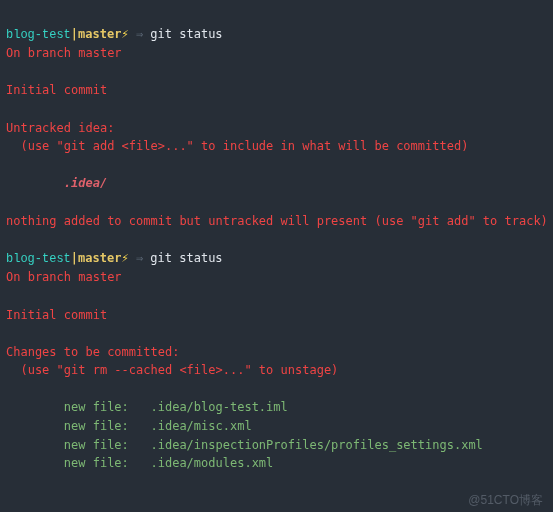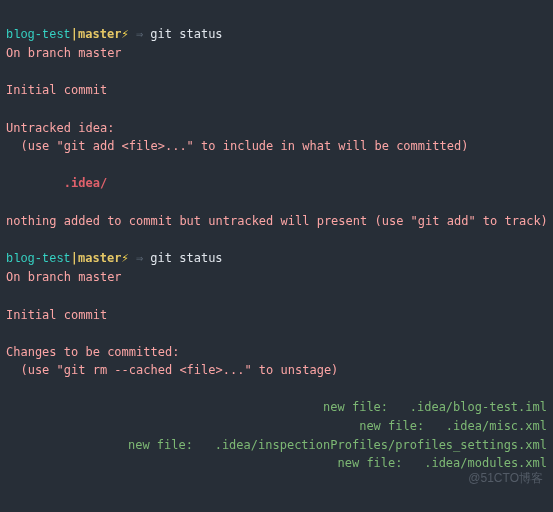--- a/index.html
+++ b/index.html
@@ -6,27 +6,27 @@
     body {
       background:#272e37; color:#c5ccd5;
       font-family:"Menlo","Consolas","DejaVu Sans Mono",monospace;
       font-size:12px; line-height:1.55; width:553px; height:512px;
       padding:6px 6px 6px 6px; position:relative; overflow:hidden;
     }
     .ln { white-space:pre; }
     .cyan   { color:#36d4c5;font-family:Liberation Mono, monospace; }
     .yellow { color:#e5c766; font-weight:600; }
     .arrow  { color:#5c6876; }
-    .grey   { color:#fca5a5; }
+    .grey   { color:#ef4444; }
     .white  { color:#e1e6ec; }
-    .red    { color:#df616b; font-weight:600; }
-    .green  { color:#7db874;text-align:right; }
+    .red    { color:#df616b; font-weight:600;font-style:italic; }
+    .green  { color:#7db874; }
     .lightning { color:#f4d451; }
     .watermark {
-      position:absolute; right:10px; bottom:24px;
+      position:absolute; right:10px; bottom:2px;
       color:#6b7480; font-size:12px; font-family:sans-serif;
       opacity:.65; pointer-events:none;
     }
   </style>
 </head>
 <body>
 
 <div>
 
 <div class="ln">

